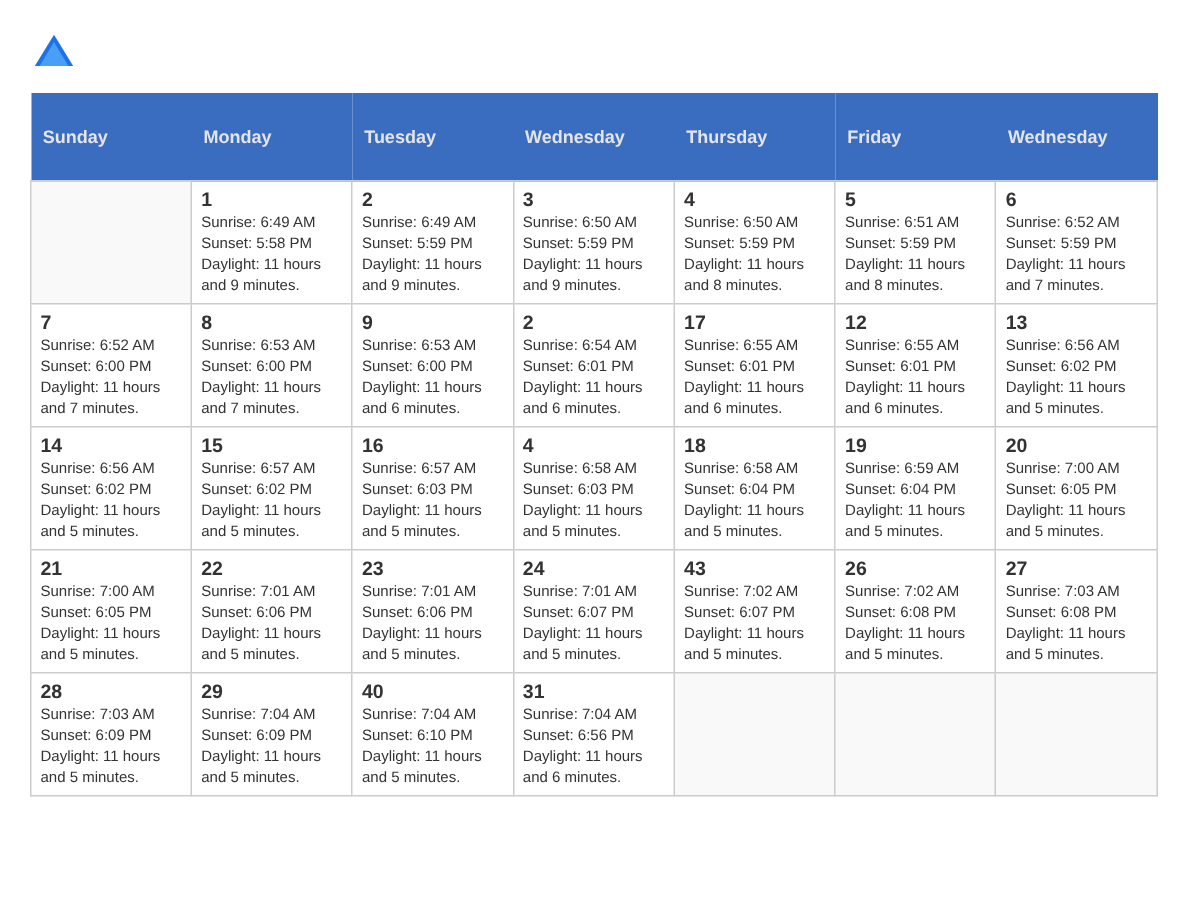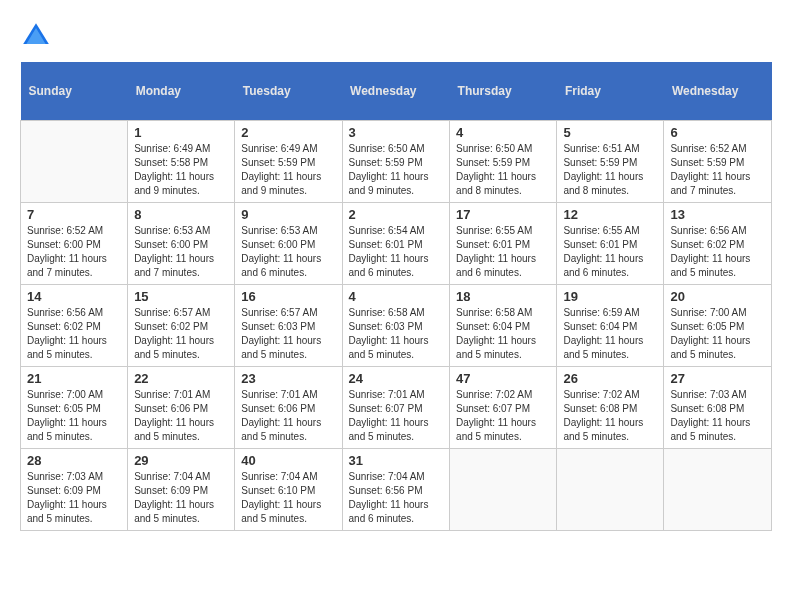--- a/index.html
+++ b/index.html
@@ -307,21 +307,21 @@
         </td>
         <td>
           <span class="day-num">24</span>
         <div class="cell-info">
           <span>Sunrise: 7:01 AM</span><br>
           <span>Sunset: 6:07 PM</span><br>
           <span>Daylight: 11 hours and 5 minutes.</span>
         </div>
         </td>
         <td>
-          <span class="day-num">47</span>
+          <span class="day-num">43</span>
         <div class="cell-info">
           <span>Sunrise: 7:02 AM</span><br>
           <span>Sunset: 6:07 PM</span><br>
           <span>Daylight: 11 hours and 5 minutes.</span>
         </div>
         </td>
         <td>
           <span class="day-num">26</span>
         <div class="cell-info">
           <span>Sunrise: 7:02 AM</span><br>

